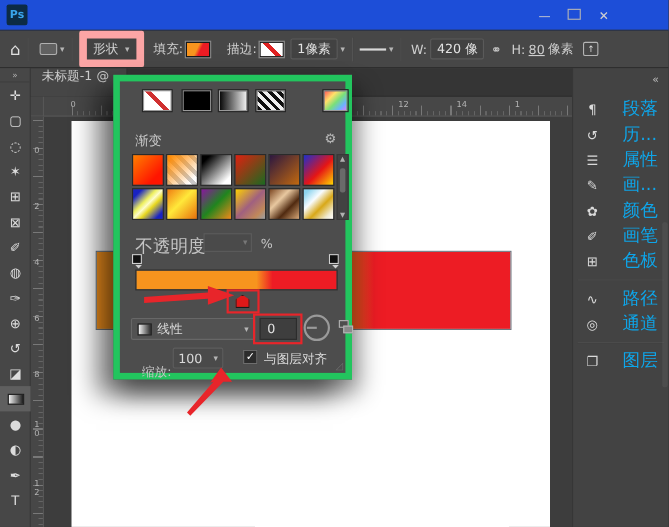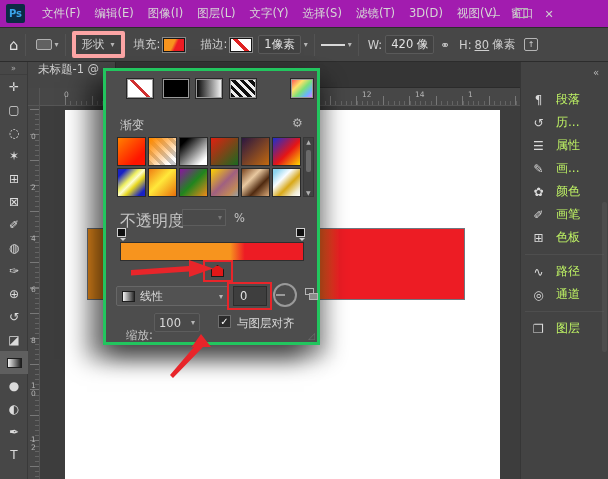--- a/index.html
+++ b/index.html
@@ -1,33 +1,33 @@
 <!DOCTYPE html>
 <html style="--ann: #e8252a;"><head>
 <meta charset="utf-8">
 <style>
   html,body{margin:0;padding:0;background:#222;}
   *{box-sizing:border-box;font-family:"DejaVu Sans","Liberation Sans",sans-serif;}
   #stage{position:relative;width:608px;height:479px;overflow:hidden;background:#3d3d3d;color:#d4d4d4;}
   
-  .titlebar{position:absolute;left:0;top:0;width:608px;height:28px;background:#a21caf;border-bottom:1px solid #2c2c2c;display:flex;align-items:center;}
+  .titlebar{position:absolute;left:0;top:0;width:608px;height:28px;background:#1d4ed8;border-bottom:1px solid #2c2c2c;display:flex;align-items:center;}
   .ps-logo{margin-left:6px;width:19px;height:19px;background:#0c2b45;color:#3aa4ea;font-size:10px;font-weight:bold;display:flex;align-items:center;justify-content:center;border-radius:2px;}
   .menus{display:flex;margin-left:10px;}
   .menu-item{padding:3px 7px;font-size:11.5px;color:#d6d6d6;white-space:nowrap;}
   .win-controls{position:absolute;left:486px;top:0;height:28px;display:flex;align-items:center;gap:9px;}
   .wc{width:18px;text-align:center;color:#cfcfcf;font-size:11px;}
   .wc-max{width:12px;height:10px;border:1px solid #b5b5b5;}
   
   .optionsbar{position:absolute;left:0;top:28px;width:608px;height:34px;background:#474747;border-bottom:1px solid #2c2c2c;display:flex;align-items:center;font-size:11.5px;color:#cfcfcf;white-space:nowrap;}
   .vsep{width:1px;height:22px;background:#383838;border-right:1px solid #535353;margin:0 6px;flex:0 0 auto;}
   .home-icon{font-size:15px;margin-left:9px;color:#e0e0e0;}
   .preset{display:flex;align-items:center;gap:3px;margin-left:4px;}
   .preset-box{width:16px;height:11px;border:1px solid #b0b0b0;border-radius:2px;background:#616161;display:inline-block;}
   .chev{font-size:8px;color:#b5b5b5;}
-  .combo{display:flex;align-items:center;gap:6px;background:#424242;border:4px solid #fca5a5;border-radius:2px;padding:2px 6px;}
+  .combo{display:flex;align-items:center;gap:6px;background:#424242;border:7px solid #fca5a5;border-radius:2px;padding:2px 6px;}
   .swatch-frame{width:22px;height:14px;border:1px solid #161616;box-shadow:0 0 0 1px #8a8a8a;display:inline-block;}
   .stroke-none{background:linear-gradient(45deg,#fff 42%,#e02222 42%,#e02222 58%,#fff 58%);background-color:#fff;}
   .field{background:#424242;border:1px solid #5a5a5a;border-radius:2px;padding:1px 5px;color:#e2e2e2;}
   .line-style{width:24px;height:2px;background:#d8d8d8;display:inline-block;}
   .underlined{text-decoration:underline;}
   .export-icon{width:14px;height:13px;border:1px solid #b5b5b5;border-radius:2px;font-size:8px;line-height:11px;text-align:center;color:#d8d8d8;display:inline-block;}
   .lbl{margin:0 3px;}
   .gap{width:6px;flex:0 0 auto;}
   
   .toolbar{position:absolute;left:0;top:62px;width:28px;height:417px;background:#474747;border-right:1px solid #393939;}
@@ -44,21 +44,21 @@
     background-size:100% 9px,100% 4px;background-position:25px bottom,25px bottom;background-repeat:no-repeat;}
   .vruler{position:absolute;left:0;top:44px;width:12px;height:373px;background:#474747;border-right:1px solid #565656;
     background-image:repeating-linear-gradient(180deg,#787878 0 1px,transparent 1px 25.5px),repeating-linear-gradient(180deg,#646464 0 1px,transparent 1px 5.1px);
     background-size:9px 100%,4px 100%;background-position:right 3px,right 3px;background-repeat:no-repeat;}
   .corner{position:absolute;left:0;top:26px;width:12px;height:18px;background:#474747;border-right:1px solid #565656;border-bottom:1px solid #565656;}
   .hnum{position:absolute;top:2px;font-size:7.5px;color:#b3b3b3;}
   .vnum{position:absolute;left:1px;width:9px;font-size:7.5px;line-height:7.5px;color:#b3b3b3;word-break:break-all;text-align:center;}
   .doc{position:absolute;left:37px;top:48px;width:435px;height:369px;background:#ffffff;}
   .shape{position:absolute;left:59px;top:166px;width:378px;height:72px;border:1px solid #6f7780;}
   
-  .popup{position:absolute;left:103px;top:68px;width:217px;height:277px;background:#4d4d4d;border:3px solid #22c55e;z-index:30;
+  .popup{position:absolute;left:103px;top:68px;width:217px;height:277px;background:#4d4d4d;border:6px solid #22c55e;z-index:30;
     box-shadow:-16px 14px 22px rgba(0,0,0,.5),6px 12px 20px rgba(0,0,0,.45);}
   .ftbtn{position:absolute;width:26px;height:19px;border:1px solid #9a9a9a;outline:1px solid #262626;}
   .ft-none{background:linear-gradient(45deg,#fff 44%,#d03030 44%,#d03030 56%,#fff 56%);background-color:#fff;}
   .ft-solid{background:#000;}
   .ft-grad{background:linear-gradient(90deg,#0a0a0a,#efefef);}
   .ft-pattern{background:repeating-linear-gradient(45deg,#0f0f0f 0 3px,#efefef 3px 6px);}
   .ft-picker{background:linear-gradient(135deg,#ff5a5a,#ffe06a 30%,#7ae07a 55%,#6ab4ff 80%,#e07aff);}
   .grad-label{position:absolute;left:14px;top:46px;font-size:12px;color:#cccccc;}
   .gear{position:absolute;left:186px;top:45px;font-size:12px;color:#b8b8b8;}
   .sw-grid{position:absolute;left:11px;top:66px;width:184px;display:grid;grid-template-columns:repeat(6,29px);grid-auto-rows:29px;gap:2px;}
@@ -87,45 +87,33 @@
   .scale-combo{position:absolute;left:48px;top:242px;width:46px;height:19px;background:#4a4a4a;border:1px solid #5d5d5d;border-radius:2px;display:flex;align-items:center;font-size:11.5px;color:#dadada;padding:0 4px;justify-content:space-between;}
   .checkbox{position:absolute;left:112px;top:244px;width:13px;height:13px;background:#2c2c2c;border:1px solid #6e6e6e;color:#fff;font-size:10px;line-height:12px;text-align:center;}
   .align-label{position:absolute;left:131px;top:245px;font-size:11.5px;color:#dadada;}
   .grip{position:absolute;right:2px;bottom:1px;font-size:9px;color:#6d6d6d;}
   
   .dock{position:absolute;left:520px;top:62px;width:88px;height:417px;background:#434343;border-left:1px solid #363636;}
   .dock-collapse{position:absolute;top:5px;right:9px;color:#b8b8b8;font-size:10px;}
   .dock-items{position:absolute;left:0;top:26px;width:100%;}
   .dock-item{height:23px;display:flex;align-items:center;padding-left:9px;gap:9px;}
   .dock-item .di-icon{width:17px;text-align:center;font-size:12px;color:#dadada;}
-  .dock-item .di-label{font-size:12px;color:#bef264;}
+  .dock-item .di-label{font-size:16px;color:#0ea5e9;margin-left:10px;}
   .dock-sep{height:1px;background:#363636;border-bottom:1px solid #4e4e4e;margin:5px 4px;}
   .dock-strip{position:absolute;right:1px;top:140px;width:5px;height:150px;background:#5a5a5a;border-radius:2px;opacity:.45;}
   
   .ann-svg{position:absolute;left:0;top:0;width:608px;height:479px;z-index:60;pointer-events:none;}
 </style>
 </head>
 <body>
 
 <div id="stage">
 
   <div class="titlebar">
     <div class="ps-logo">Ps</div>
-    <div class="menus" id="menubar">
-        <div class="menu-item">文件(F)</div>
-        <div class="menu-item">编辑(E)</div>
-        <div class="menu-item">图像(I)</div>
-        <div class="menu-item">图层(L)</div>
-        <div class="menu-item">文字(Y)</div>
-        <div class="menu-item">选择(S)</div>
-        <div class="menu-item">滤镜(T)</div>
-        <div class="menu-item">3D(D)</div>
-        <div class="menu-item">视图(V)</div>
-        <div class="menu-item">窗口</div>
-      </div>
     <div class="win-controls">
       <div class="wc">—</div>
       <div class="wc"><span class="wc-max" style="display:inline-block"></span></div>
       <div class="wc">✕</div>
     </div>
   </div>
 
   <div class="optionsbar">
     <span class="home-icon">⌂</span>
     <span class="vsep"></span>

